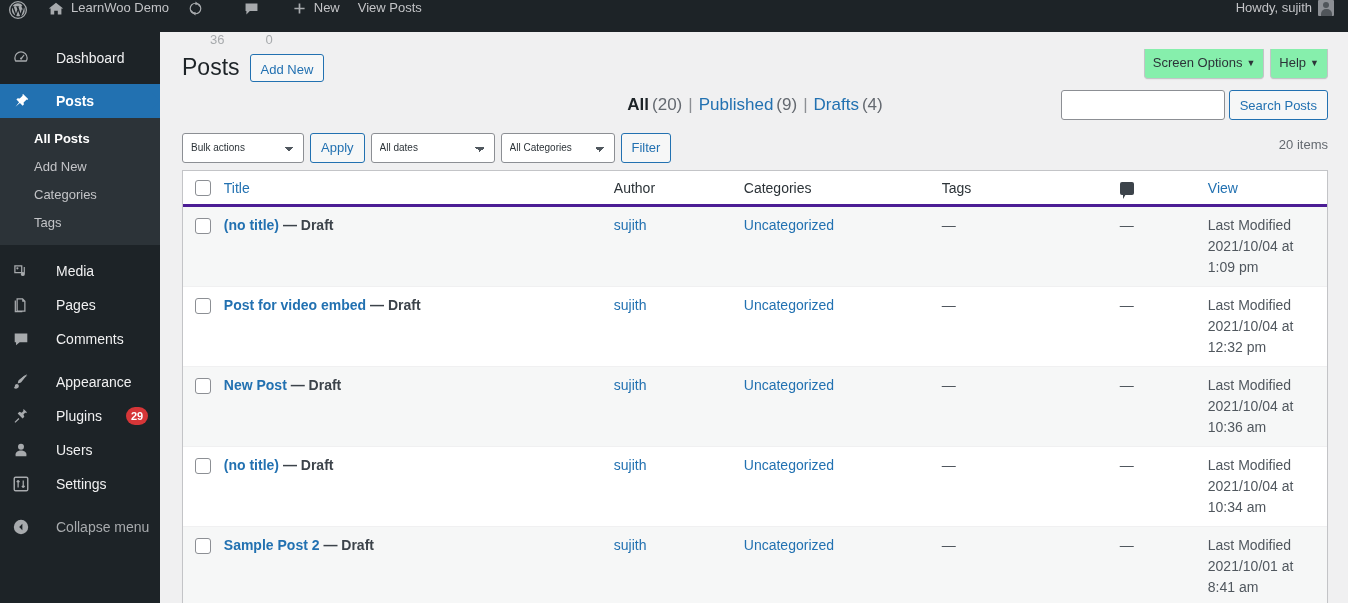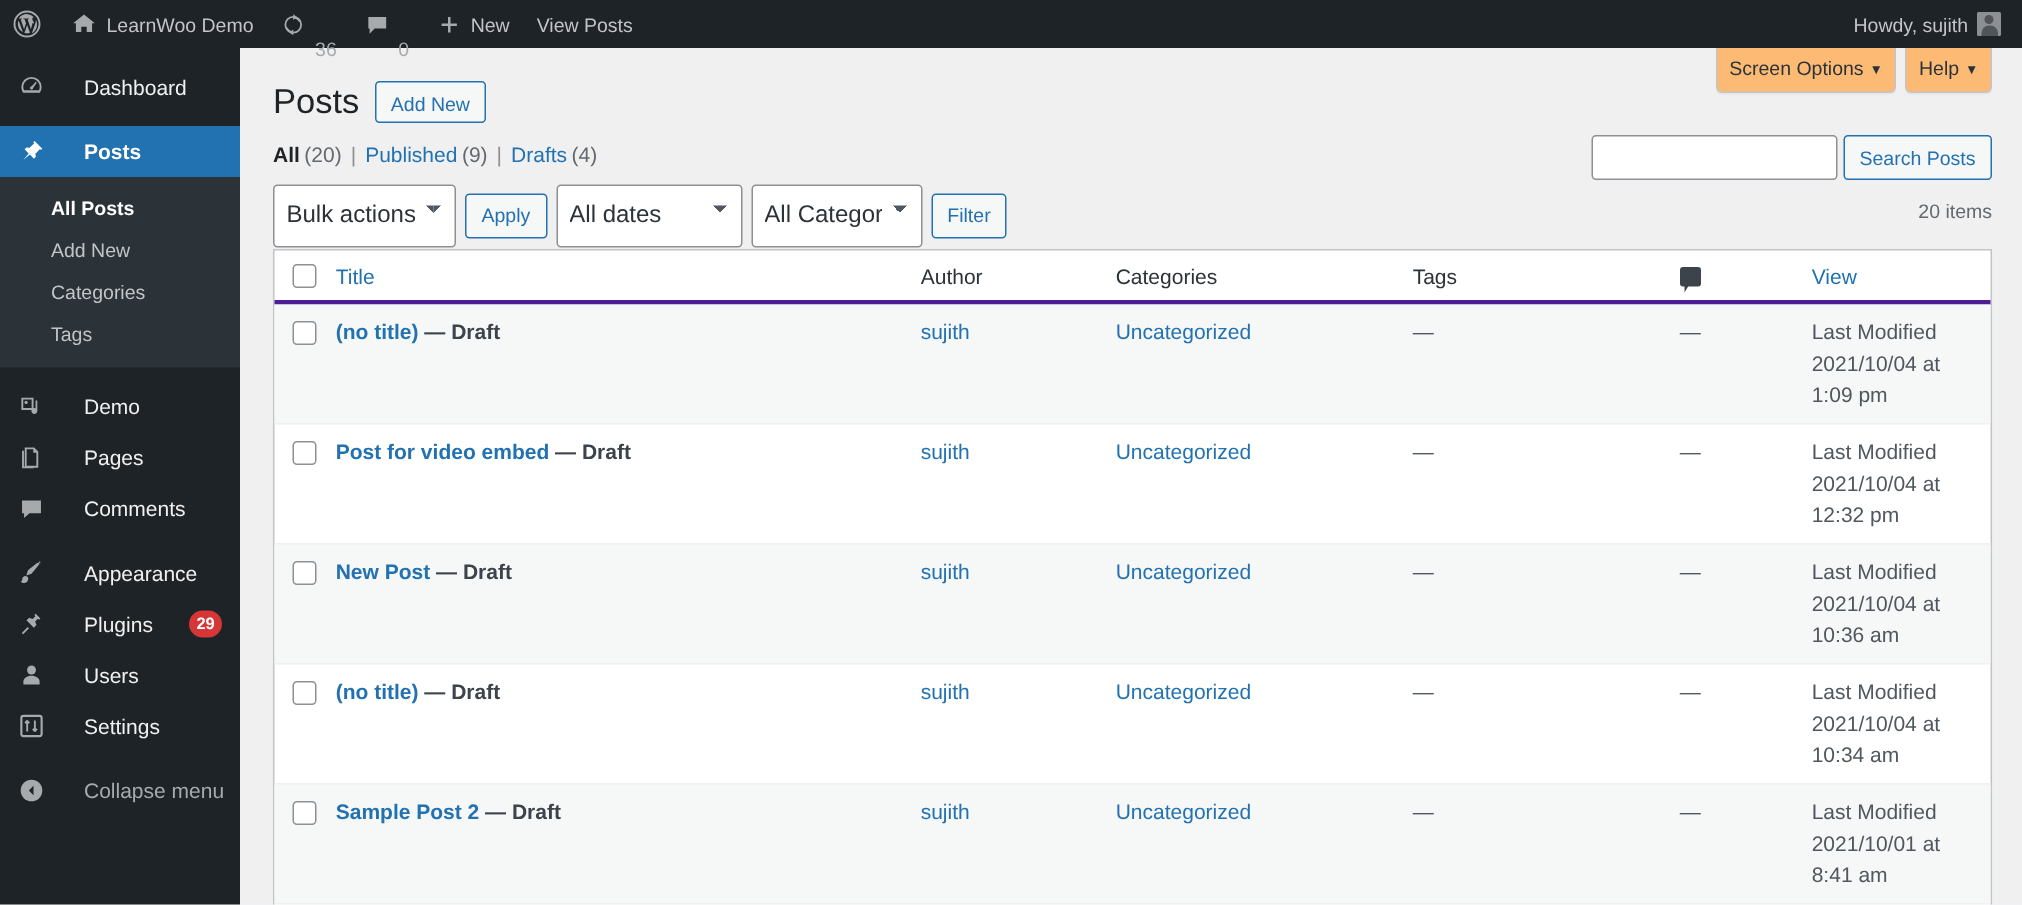--- a/index.html
+++ b/index.html
@@ -14,21 +14,21 @@
 
   
   #adminbar {
     position: absolute; top: 0; left: 0; right: 0; height: 32px;
     background: #1d2327; color: #c3c4c7;
     display: flex; align-items: center;
     font-size: 13px;
     z-index: 50;
   }
   .ab-item {
-    display: flex; align-items: center; gap: 6px;
+    display: flex; align-items: flex-start; gap: 6px;
     height: 32px; padding: 0 9px;
     color: #c3c4c7; white-space: nowrap;
     cursor: pointer;
   }
   .ab-spacer { flex: 1 1 auto; }
   .ab-logo { padding: 0 10px 0 8px; }
   .ab-count { color: #a7aaad; margin-top: 32px; }
   .ab-avatar {
     width: 16px; height: 16px; background: #8c8f94;
     border-radius: 1px; display: inline-block; position: relative;
@@ -92,25 +92,26 @@
   
   #wpbody {
     position: absolute; top: 32px; left: 160px; right: 0; bottom: 0;
     background: #f0f0f1; overflow: hidden;
   }
   #screen-meta-links {
     position: absolute; top: 0; right: 20px;
     display: flex; gap: 6px; z-index: 10;
   }
   .meta-toggle {
-    background: #fdba74; border: 1px solid #c3c4c7; border-top: none;
+    background: #86efac; border: 1px solid #c3c4c7; border-top: none;
     border-radius: 0 0 4px 4px;
     padding: 4px 8px 5px; font-size: 13px; color: #2c3338;
     cursor: pointer; box-shadow: 0 1px 1px rgba(0,0,0,.04);
     line-height: 1.5;
+    margin-top: 17px;
   }
   .caret { font-size: 9px; margin-left: 4px; position: relative; top: -1px; }
 
   .wrap { padding: 0 20px 0 22px; position: relative; }
 
   .page-head {
     display: flex; align-items: center; gap: 10px;
     padding-top: 21px;
   }
   h1.wp-heading {
@@ -120,21 +121,21 @@
   .page-title-action {
     border: 1px solid #2271b1; color: #2271b1; background: #f6f7f7;
     border-radius: 3px; padding: 3px 10px 4px; font-size: 13px;
     cursor: pointer; line-height: 2; text-decoration: none;
     display: inline-block; height: 28px; box-sizing: border-box;
     padding-top: 2px;
   }
 
   .subsubsub {
     list-style: none; margin: 12px 0 0; padding: 0;
-    font-size: 14px; color: #50575e; display: flex; align-items: center;
+    font-size: 17px; color: #50575e; display: flex; align-items: center; justify-content: center;
   }
   .subsubsub li { display: flex; align-items: center; }
   .subsubsub a { color: #2271b1; text-decoration: none; cursor: pointer; }
   .subsubsub a.current { color: #1d2327; font-weight: 600; }
   .subsubsub .count { color: #646970; margin-left: 3px; }
   .subsubsub .divider { margin: 0 6px; color: #8c8f94; }
 
   .search-box {
     position: absolute; right: 20px; top: 58px;
     display: flex; gap: 4px; align-items: center;
@@ -150,22 +151,22 @@
     border-radius: 3px; height: 30px; padding: 0 10px;
     font-size: 13px; cursor: pointer;
     font-family: "Liberation Sans", sans-serif;
   }
 
   .tablenav {
     display: flex; align-items: center; gap: 6px;
     margin-top: 18px; height: 30px; position: relative;
   }
   .wp-select {
-    height: 42px; border: 1px solid #8c8f94; border-radius: 3px;
-    background: #fff; color: #2c3338; font-size: 16px;
+    height: 30px; border: 1px solid #8c8f94; border-radius: 3px;
+    background: #fff; color: #2c3338; font-size: 10px;
     padding: 0 26px 0 8px; cursor: pointer;
     appearance: none; -webkit-appearance: none;
     font-family: "Liberation Sans", sans-serif;
     background-image: linear-gradient(45deg, transparent 50%, #50575e 50%),
                       linear-gradient(135deg, #50575e 50%, transparent 50%);
     background-position: calc(100% - 14px) 13px, calc(100% - 9px) 13px;
     background-size: 5px 5px, 5px 5px;
     background-repeat: no-repeat;
   }
   .sel-bulk { width: 122px; }
@@ -333,21 +334,21 @@
   <div class="menu-sep"></div>
 
   <div class="menu-top">
     <span class="micon">
       <svg width="18" height="18" viewBox="0 0 20 20" fill="currentColor">
         <path d="M2.5 3.5h9v9h-9v-9zm1.4 1.4v6.2h6.2V4.9H3.9z"></path>
         <circle cx="6" cy="7" r="1.2"></circle>
         <path d="M13 5.5h1.3v7.8a2.2 2.2 0 11-1.3-2V5.5z"></path>
       </svg>
     </span>
-    <span>Demo</span>
+    <span>Media</span>
   </div>
 
   <div class="menu-top">
     <span class="micon">
       <svg width="18" height="18" viewBox="0 0 20 20" fill="currentColor">
         <path d="M5 2.5h7l3 3v12H5v-15zm1.4 1.4v12.2h7.2V6.5h-2.3V3.9H6.4z"></path>
         <path d="M3 5v13h8.5v-1.4H4.4V5H3z"></path>
       </svg>
     </span>
     <span>Pages</span>

